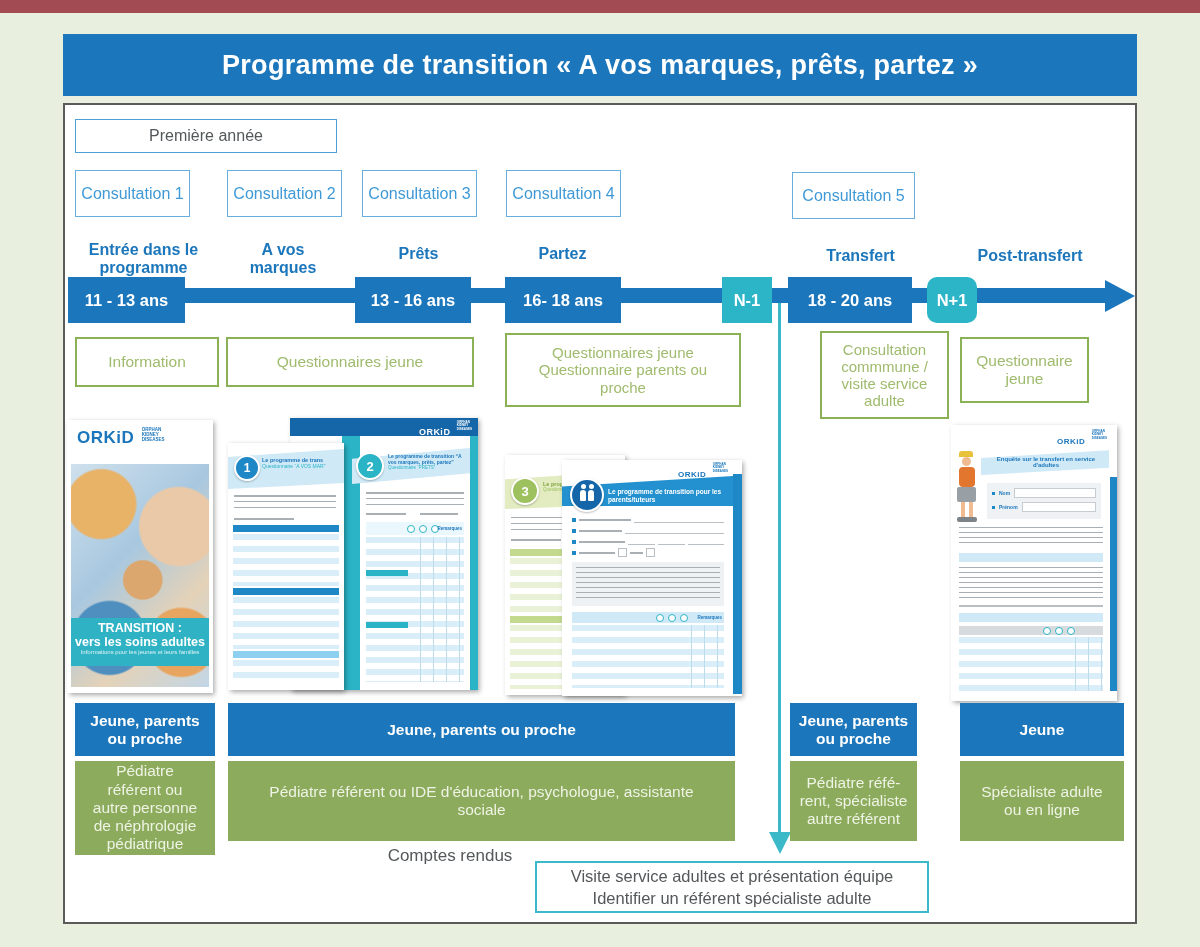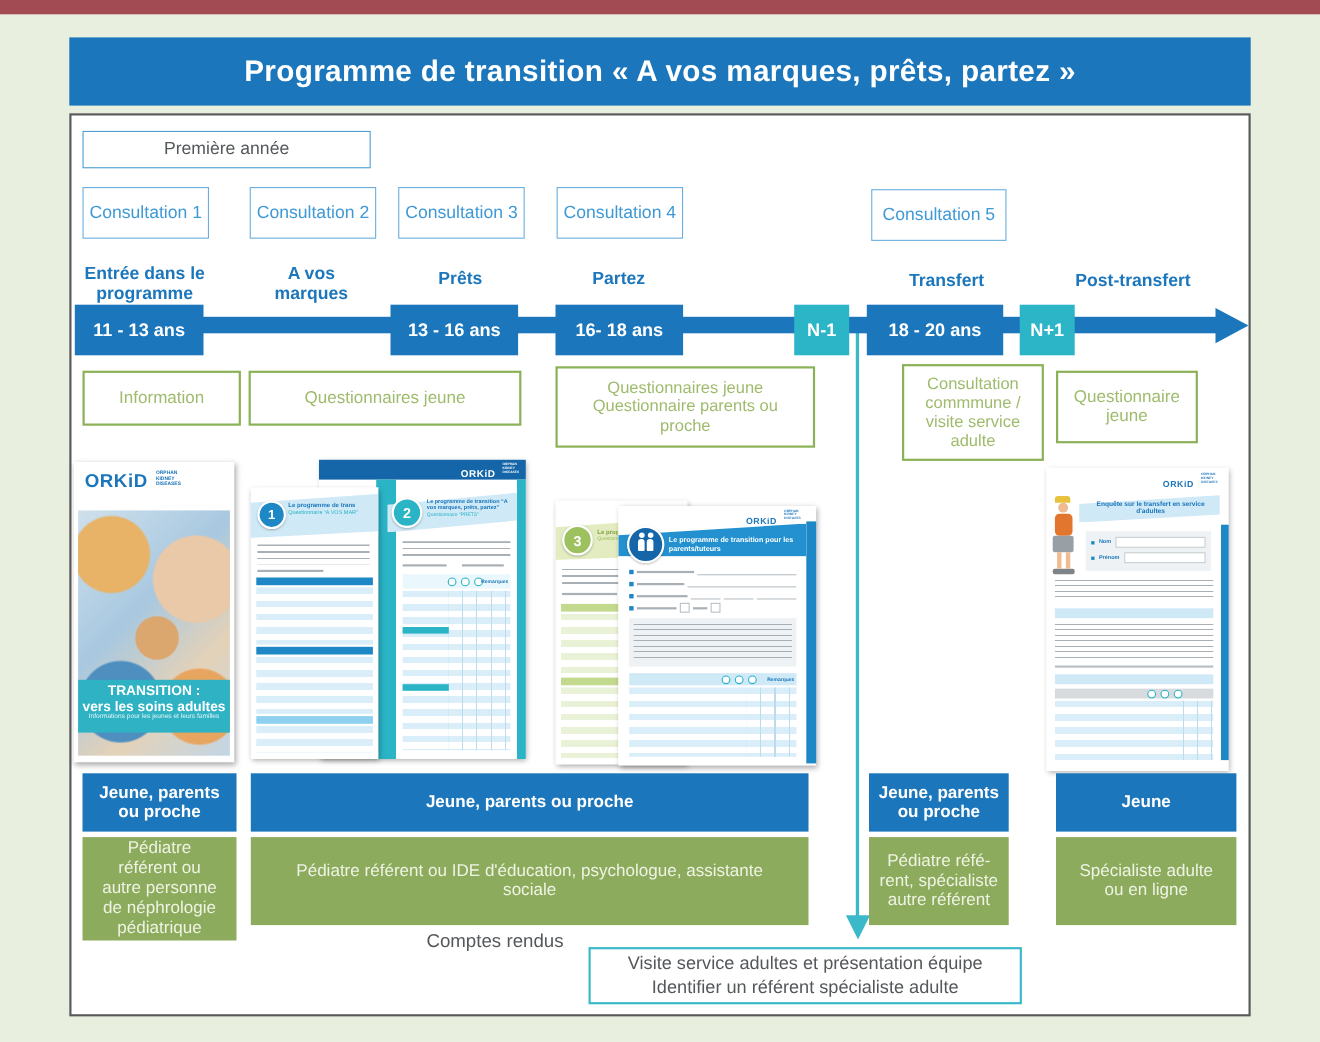--- a/index.html
+++ b/index.html
@@ -73,41 +73,41 @@
   <div class="abs canvas"></div>
 
   <div class="abs firstyear" style="left:75px;top:119px;width:260px;height:32px;">Première année</div>
 
   <div class="abs obox" style="left:75px;top:170px;width:113px;height:45px;">Consultation 1</div>
   <div class="abs obox" style="left:227px;top:170px;width:113px;height:45px;">Consultation 2</div>
   <div class="abs obox" style="left:362px;top:170px;width:113px;height:45px;">Consultation 3</div>
   <div class="abs obox" style="left:506px;top:170px;width:113px;height:45px;">Consultation 4</div>
   <div class="abs obox" style="left:792px;top:172px;width:121px;height:45px;">Consultation 5</div>
 
-  <div class="abs phase" style="left:64px;top:241px;width:135px;">Entrée dans le
+  <div class="abs phase" style="left:64px;top:241px;width:135px;padding-left:12px;">Entrée dans le
 programme</div>
   <div class="abs phase" style="left:223px;top:241px;width:120px;">A vos
 marques</div>
   <div class="abs phase" style="left:362px;top:245px;width:113px;">Prêts</div>
   <div class="abs phase" style="left:506px;top:245px;width:113px;">Partez</div>
   <div class="abs phase" style="left:800px;top:247px;width:121px;">Transfert</div>
   <div class="abs phase" style="left:950px;top:247px;width:160px;">Post-transfert</div>
 
   <div class="abs vline" style="left:778px;top:300px;height:533px;"></div>
   <div class="abs tri-down" style="left:769px;top:832px;"></div>
 
   <div class="abs shaft" style="left:70px;top:288px;width:1038px;height:15px;"></div>
   <div class="abs tri-right" style="left:1105px;top:280px;"></div>
 
   <div class="abs marker" style="left:68px;top:277px;width:117px;height:46px;">11 - 13 ans</div>
   <div class="abs marker" style="left:355px;top:277px;width:116px;height:46px;">13 - 16 ans</div>
   <div class="abs marker" style="left:505px;top:277px;width:116px;height:46px;">16- 18 ans</div>
   <div class="abs marker teal" style="left:722px;top:277px;width:50px;height:46px;">N-1</div>
   <div class="abs marker" style="left:788px;top:277px;width:124px;height:46px;">18 - 20 ans</div>
-  <div class="abs marker teal" style="left:927px;top:277px;width:50px;height:46px;">N+1</div>
+  <div class="abs marker teal" style="left:927px;top:277px;width:50px;height:46px;border-radius:10px;">N+1</div>
 
   <div class="abs act" style="left:75px;top:337px;width:140px;height:46px;">Information</div>
   <div class="abs act" style="left:226px;top:337px;width:244px;height:46px;">Questionnaires jeune</div>
   <div class="abs act" style="left:505px;top:333px;width:232px;height:70px;font-size:15px;">Questionnaires jeune
 Questionnaire parents ou
 proche</div>
   <div class="abs act" style="left:788px;top:331px;width:125px;height:84px;font-size:15px;margin-left:32px;">Consultation
 commmune /
 visite service
 adulte</div>

